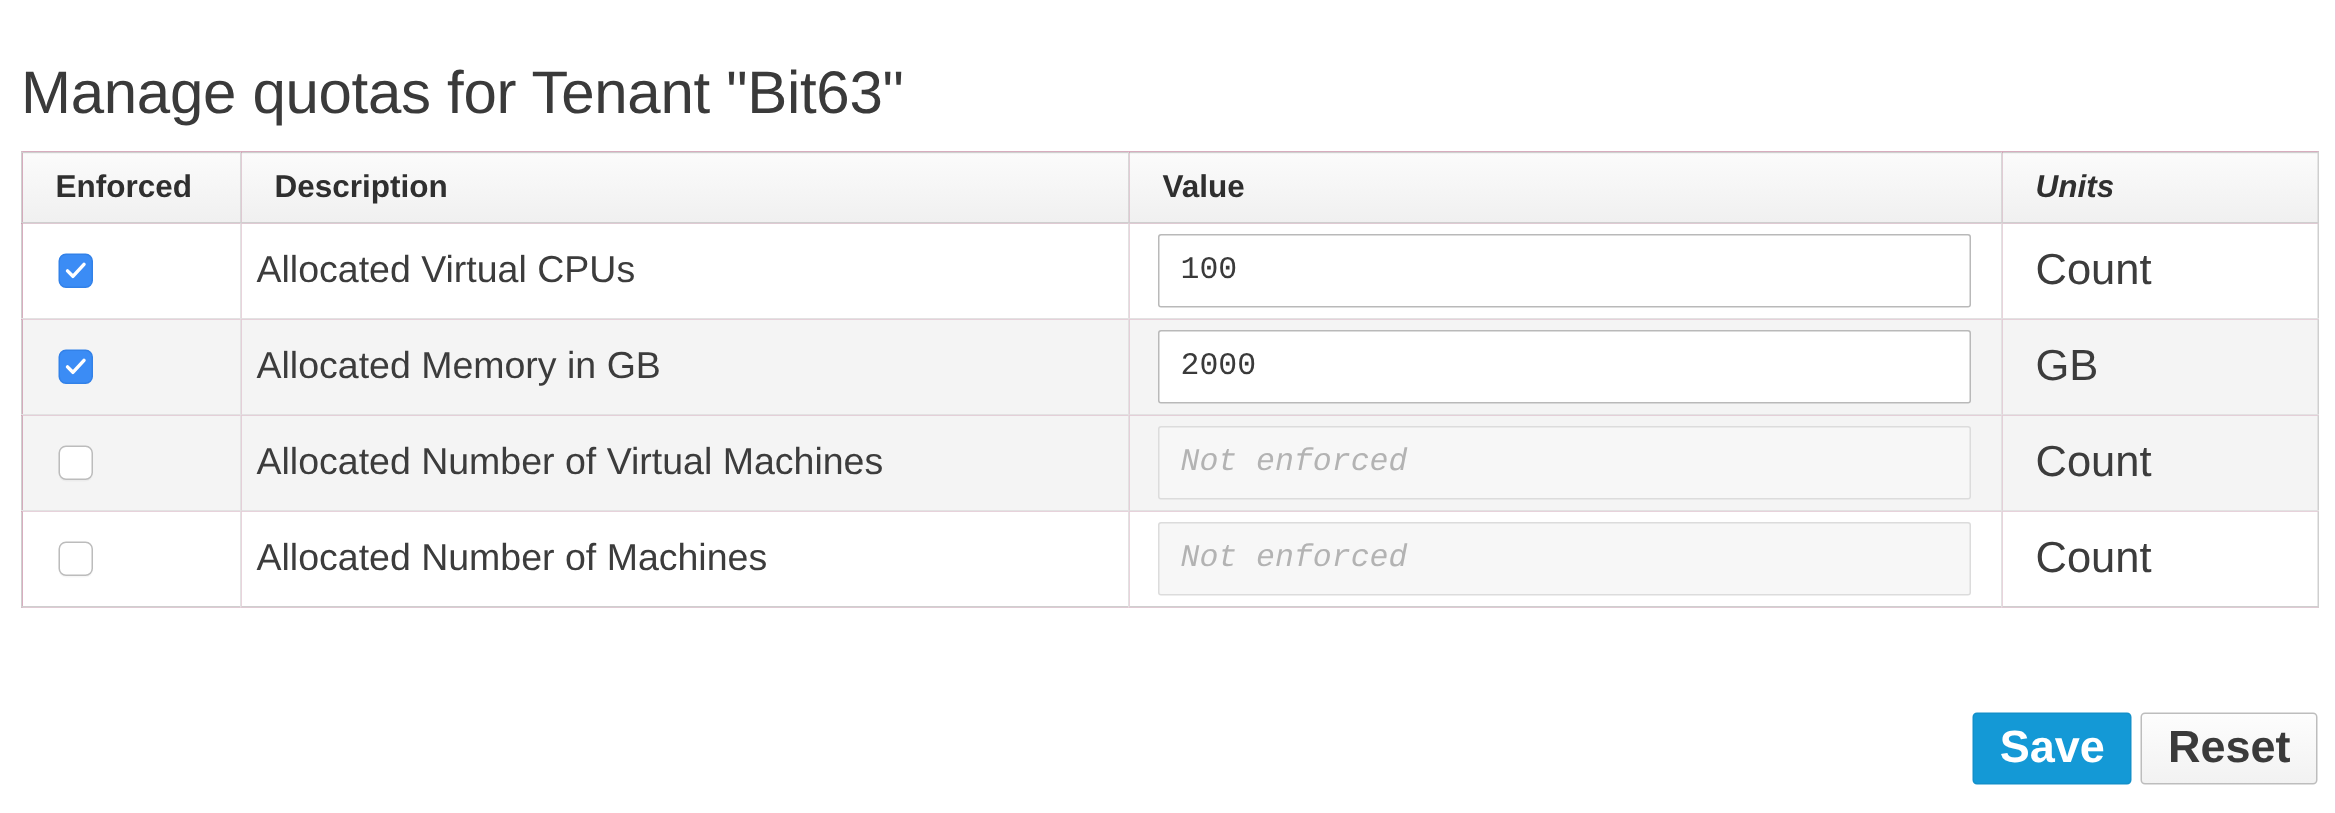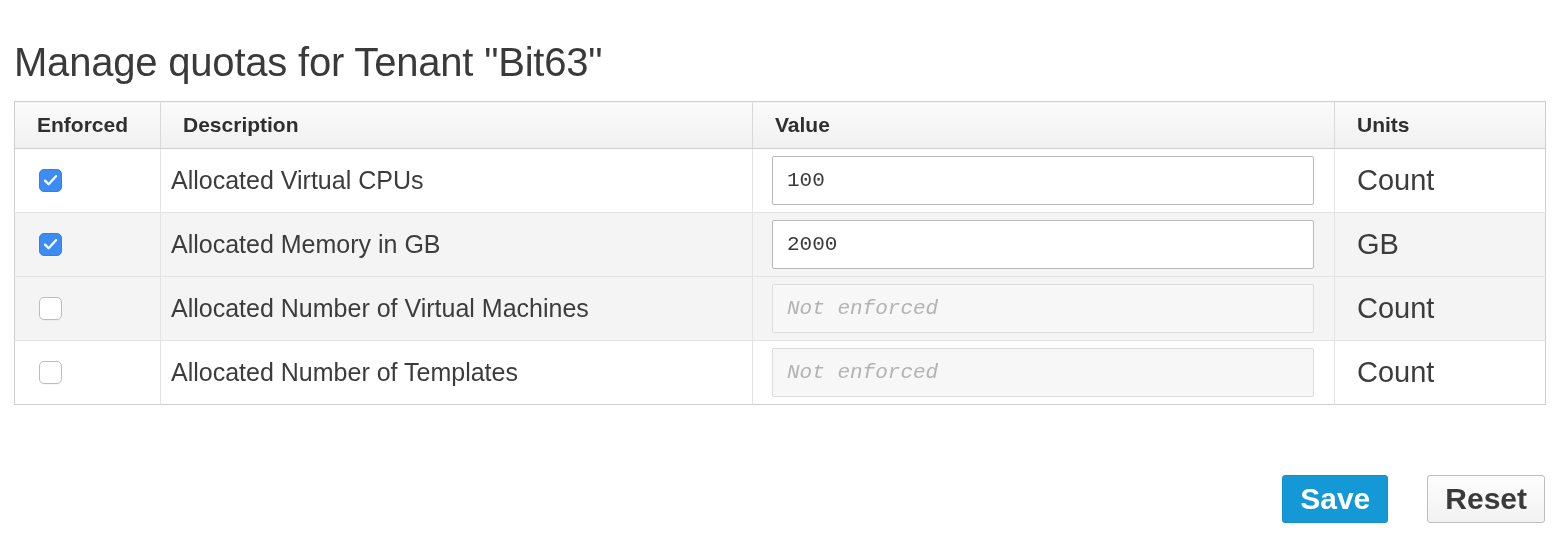--- a/index.html
+++ b/index.html
@@ -60,21 +60,21 @@
     border-right: 1px solid #d8d8d8;
     font-size: 21px;
     font-weight: 700;
     color: #2f2f2f;
     text-align: left;
     padding: 11px 0 11px 22px;
     height: 33px;
     vertical-align: middle;
     box-sizing: border-box;
   }
-  thead th:last-child { border-right: none; }
+  thead th:last-child { border-right: none; font-style: italic; }
 
   tbody td {
     border-top: 1px solid #e2e2e2;
     border-right: 1px solid #e2e2e2;
     padding: 0;
     height: 64px;
     vertical-align: middle;
     box-sizing: border-box;
   }
   tbody td:last-child { border-right: none; }
@@ -163,21 +163,20 @@
   }
   .btn-primary {
     background: #1499d6;
     border: 1px solid #1390ca;
     color: #ffffff;
   }
   .btn-default {
     background: linear-gradient(to bottom, #fdfdfd 0%, #f2f2f2 100%);
     border: 1px solid #bdbdbd;
     color: #3a3a3a;
-    margin-left: 33px;
   }
 </style>
 </head>
 <body>
 
 <div class="page">
 
   <h1 class="page-title">Manage quotas for Tenant "Bit63"</h1>
 
   <div class="quota-table-wrap">
@@ -237,21 +236,21 @@
           <td class="td-value">
             <input class="qinput" type="text" disabled="" placeholder="Not enforced" style="">
           </td>
           <td class="td-units">Count</td>
         </tr>
 
         <tr class="norm">
           <td class="td-enforced">
             <span class="cbx unchecked"></span>
           </td>
-          <td class="td-desc">Allocated Number of Templates</td>
+          <td class="td-desc">Allocated Number of Machines</td>
           <td class="td-value">
             <input class="qinput" type="text" disabled="" placeholder="Not enforced" style="">
           </td>
           <td class="td-units">Count</td>
         </tr>
 
       </tbody>
     </table>
   </div>
 

